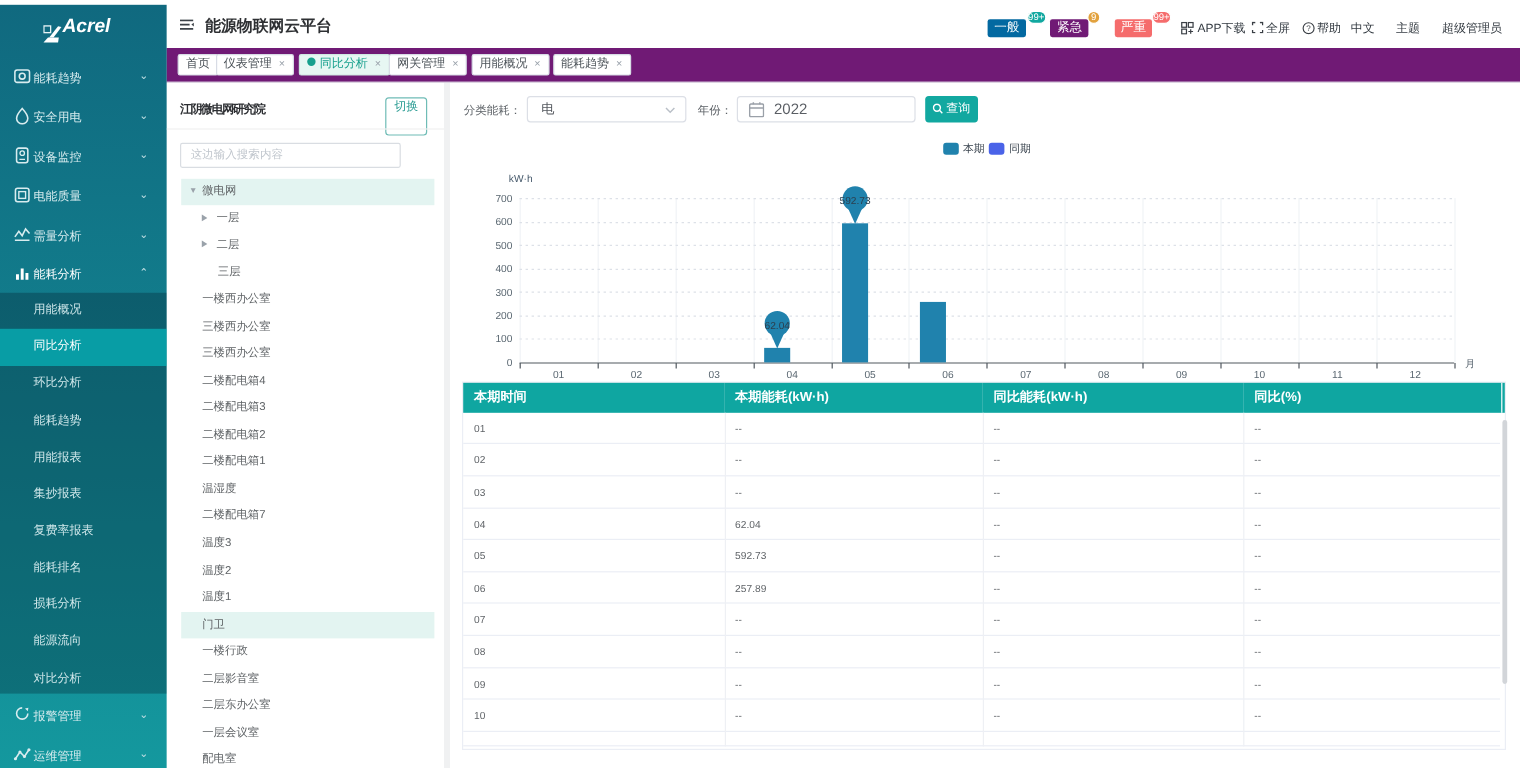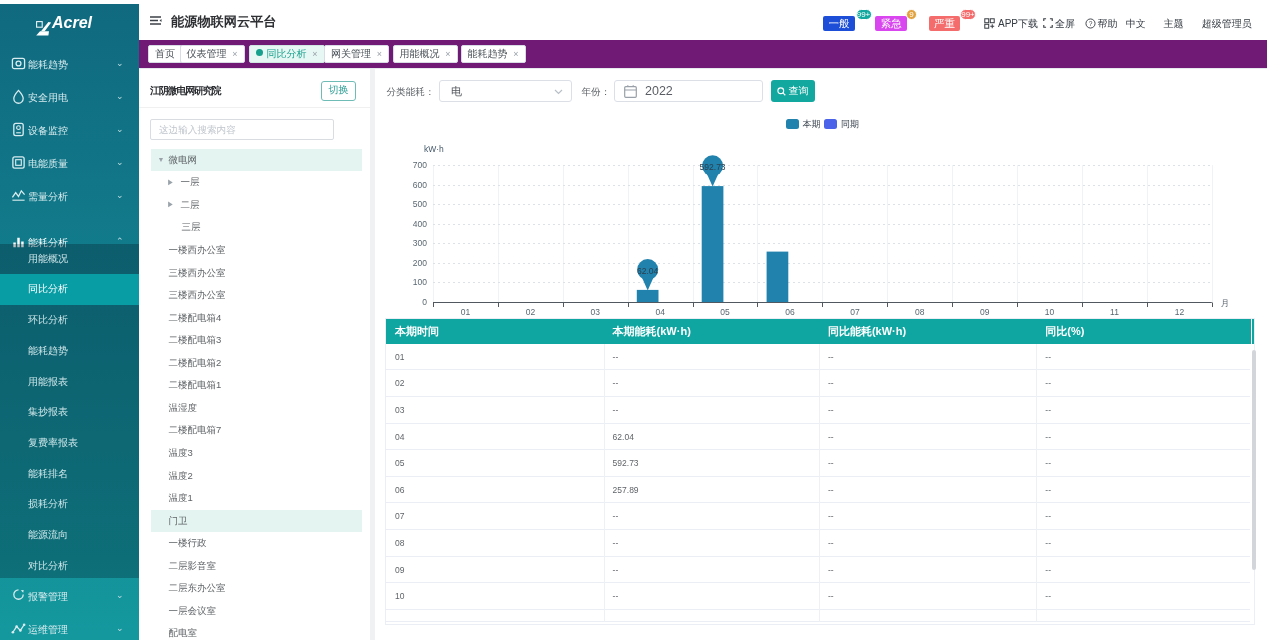--- a/index.html
+++ b/index.html
@@ -34,21 +34,21 @@
   background:#701a75; border-bottom:1px solid #e6e9ed; }
 .tab { position:absolute; top:5px; height:17.5px; line-height:15.5px; border:1px solid #d8dce5;
   border-radius:2px; font-size:10px; color:#4b5258; padding:0 6px; background:#fff; }
 .tab .x { color:#9aa2ab; font-size:9px; margin-left:3px; }
 .tab.act { background:#e7f7f3; color:#17a08d; border-color:#cfe9e2; }
 .tab.act .dot { display:inline-block; width:7px; height:7px; border-radius:50%;
   background:#17a08d; margin-right:4px; vertical-align:1px; }
 
 #tree { position:absolute; left:139px; top:69px; width:231px; height:571px; background:#fff; }
 #treetitle { position:absolute; left:11px; top:15px; font-size:10px; font-weight:bold; color:#2d2f33; letter-spacing:-1.2px; }
-#switchbtn { position:absolute; left:182px; top:12px; width:35px; height:20px;
+#switchbtn { position:absolute; left:182px; top:12px; width:35px; height:32px;
   border:1px solid #6fbcb6; border-radius:3px; color:#2f9e95; font-size:10px;
   text-align:center; line-height:15px; }
 #treediv { position:absolute; left:0; top:38px; width:231px; height:1px; background:#f0f0f0; }
 #search { position:absolute; left:11px; top:50px; width:184px; height:21px;
   border:1px solid #d9dde2; border-radius:2px; color:#c0c6cd; font-size:9.6px;
   line-height:19px; padding-left:8px; }
 .trow { position:absolute; left:11.5px; width:211px; height:22.4px; font-size:9.5px;
   color:#5f6366; line-height:22.4px; }
 .trow.hl { background:#e3f4f1; }
 .trow .caret { position:absolute; color:#9aa2aa; font-size:7px; top:0.5px; }
@@ -115,21 +115,21 @@
       <span class="ch">⌄</span>
   </div>
   <div class="mitem" style="top:174.5px">
     <svg class="ic" viewBox="0 0 16 16">
         <path d="M1.5 10 L5 5 L8 9 L11 3 L14.5 7" fill="none" stroke="#d8ecef" stroke-width="1.4"></path>
         <path d="M1.5 13 h13" stroke="#d8ecef" stroke-width="1.2"></path>
       </svg>
     <span class="tx">需量分析</span>
       <span class="ch">⌄</span>
   </div>
-  <div class="mitem" style="top:221px; color:#fff;">
+  <div class="mitem" style="top:207px; color:#fff;">
     <svg class="ic" viewBox="0 0 16 16">
         <path d="M2.5 14 v-5 h2.6 v5 Z M6.7 14 V4 h2.6 v10 Z M10.9 14 V8 h2.6 v6 Z" fill="#fff"></path>
       </svg>
     <span class="tx">能耗分析</span>
       <span class="ch">⌃</span>
   </div>
   <div id="submenu">
     <div class="sitem" style="top:0.0px">用能概况</div>
     <div class="sitem act" style="top:30.7px">同比分析</div>
     <div class="sitem" style="top:61.4px">环比分析</div>
@@ -162,23 +162,23 @@
       <span class="ch">⌄</span>
   </div>
 </div>
 
 <div id="hdr">
   <svg style="position:absolute;left:11px;top:15.5px" width="12" height="9" viewBox="0 0 12 9">
     <path d="M0 1 h11 M0 4.5 h8 M0 8 h11" stroke="#3c4248" stroke-width="1.4"></path>
     <path d="M11.5 3 L9.5 4.5 L11.5 6 Z" fill="#3c4248"></path>
   </svg>
   <div id="title">能源物联网云平台</div>
-  <div class="badge" style="left:684px;width:32px;background:#1d4ed8;">一般</div>
+  <div class="badge" style="left:684px;width:32px;background:#0369a1;">一般</div>
   <div class="pill" style="left:716.5px;width:16px;background:#12a8a0;">99+</div>
-  <div class="badge" style="left:736.3px;width:32px;background:#d946ef;">紧急</div>
+  <div class="badge" style="left:736.3px;width:32px;background:#701a75;">紧急</div>
   <div class="pill" style="left:767px;width:11px;background:#e2a23e;">9</div>
   <div class="badge" style="left:790px;width:31px;background:#f56c6c;">严重</div>
   <div class="pill" style="left:821px;width:16px;background:#f56c6c;">99+</div>
   <svg class="hitem" style="left:845px;top:17.5px" width="11" height="11" viewBox="0 0 14 14">
     <rect x="1" y="1" width="5" height="5" fill="none" stroke="#3a3f45" stroke-width="1.3"></rect>
     <rect x="8" y="1" width="5" height="5" fill="none" stroke="#3a3f45" stroke-width="1.3"></rect>
     <rect x="1" y="8" width="5" height="5" fill="none" stroke="#3a3f45" stroke-width="1.3"></rect>
     <path d="M8 10.5 h5 M10.5 8 v5" stroke="#3a3f45" stroke-width="1.3"></path>
   </svg>
   <div class="hitem" style="left:859px">APP下载</div>

